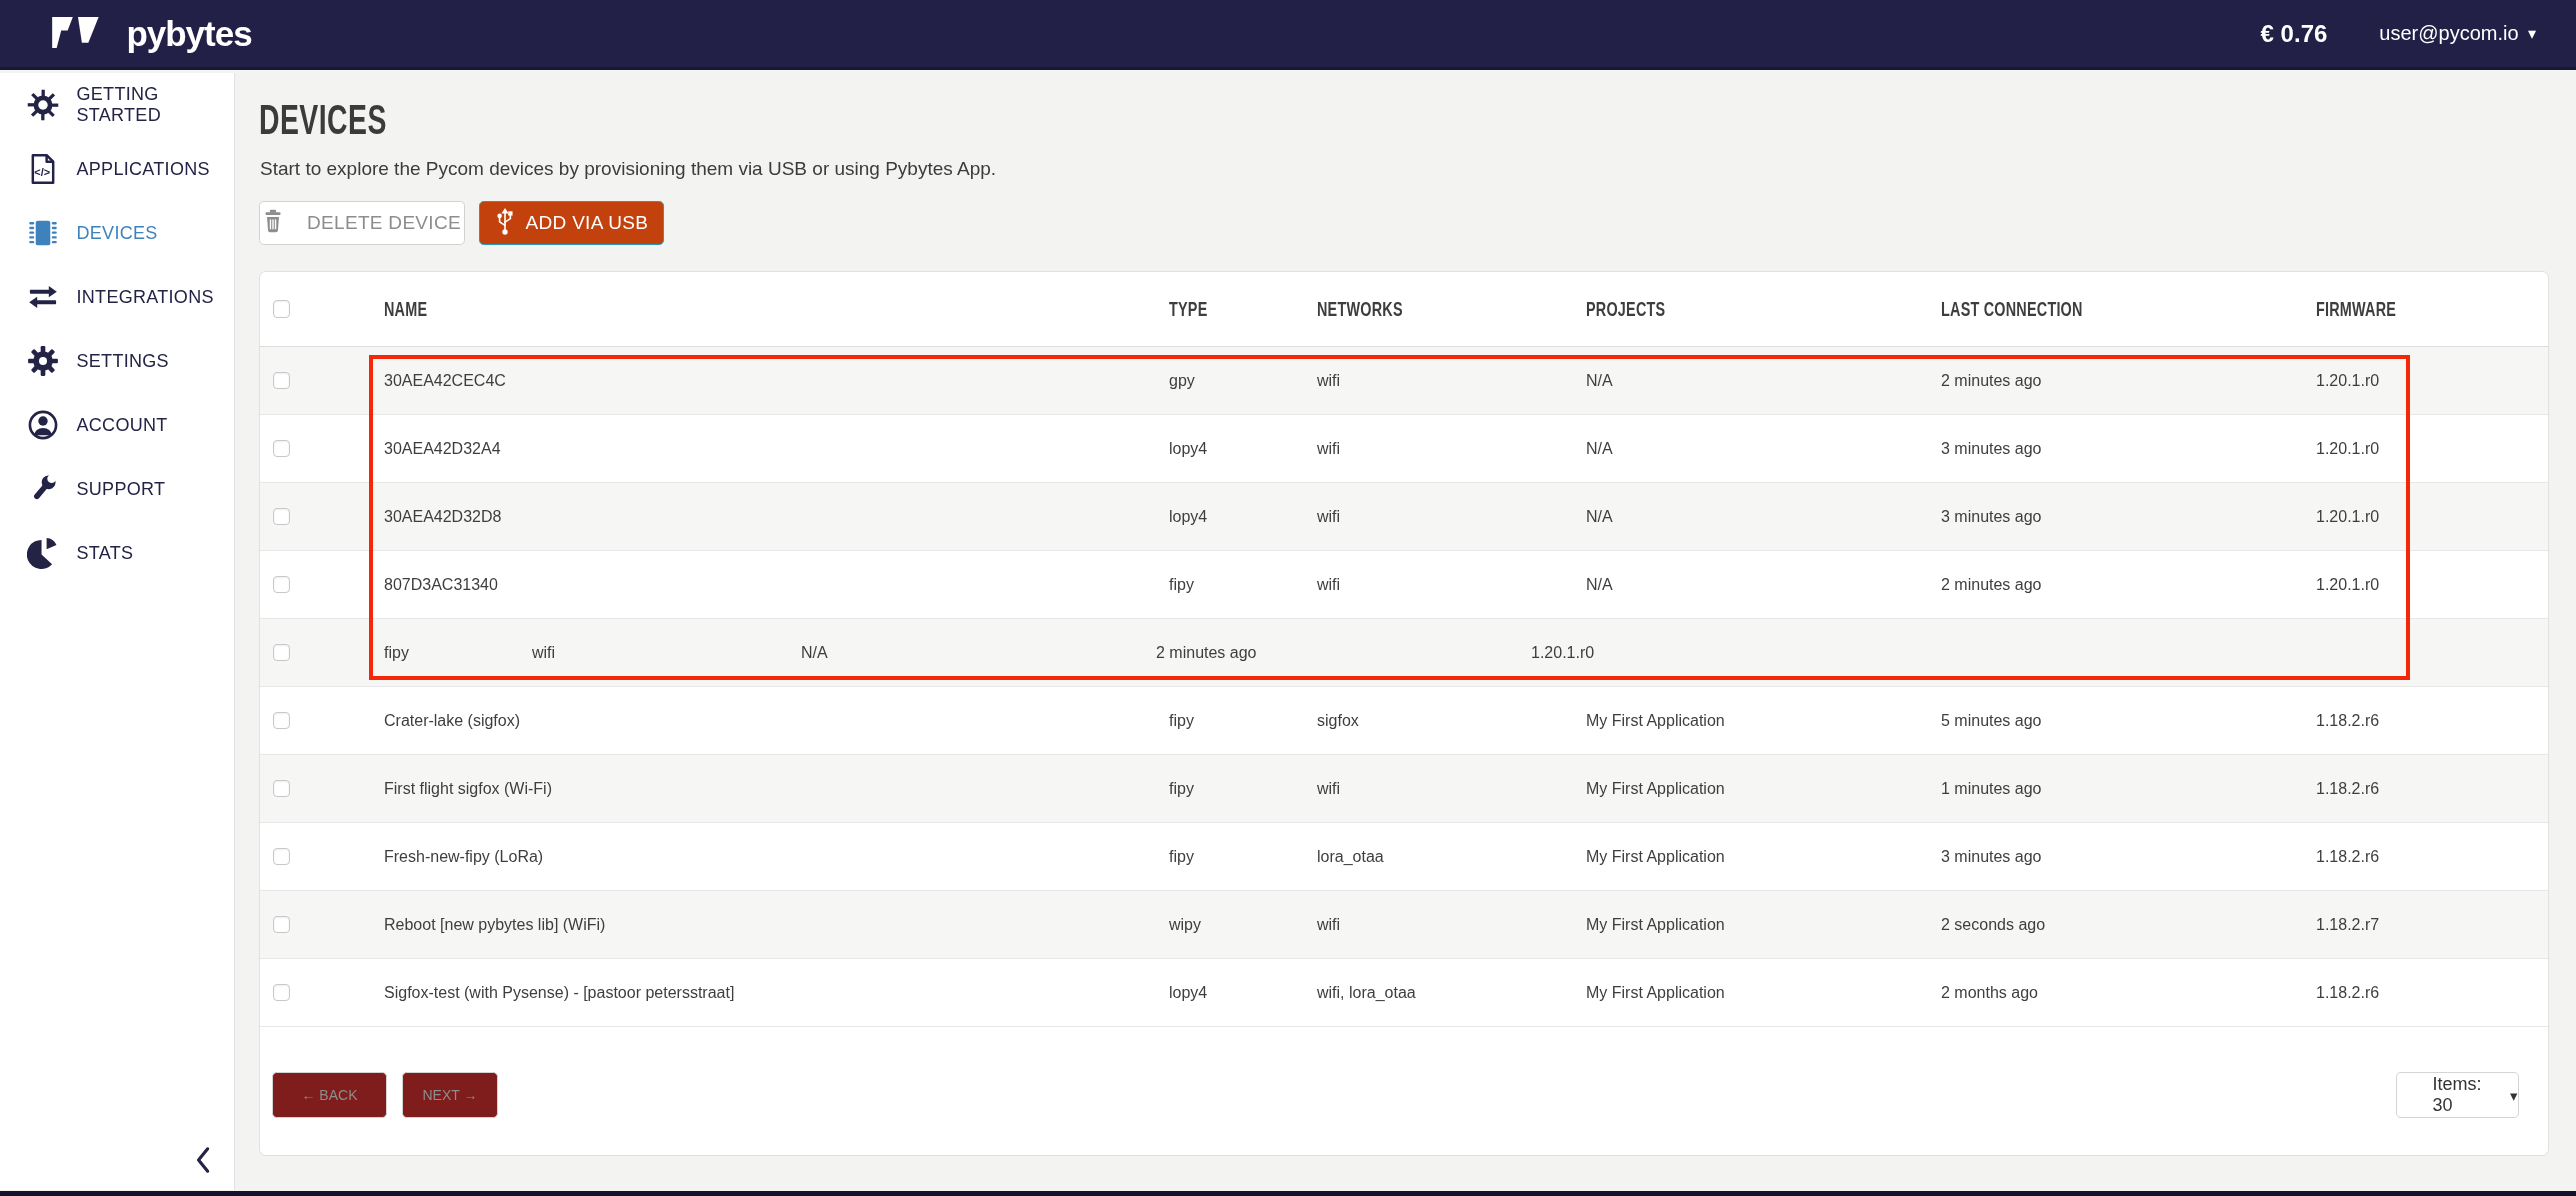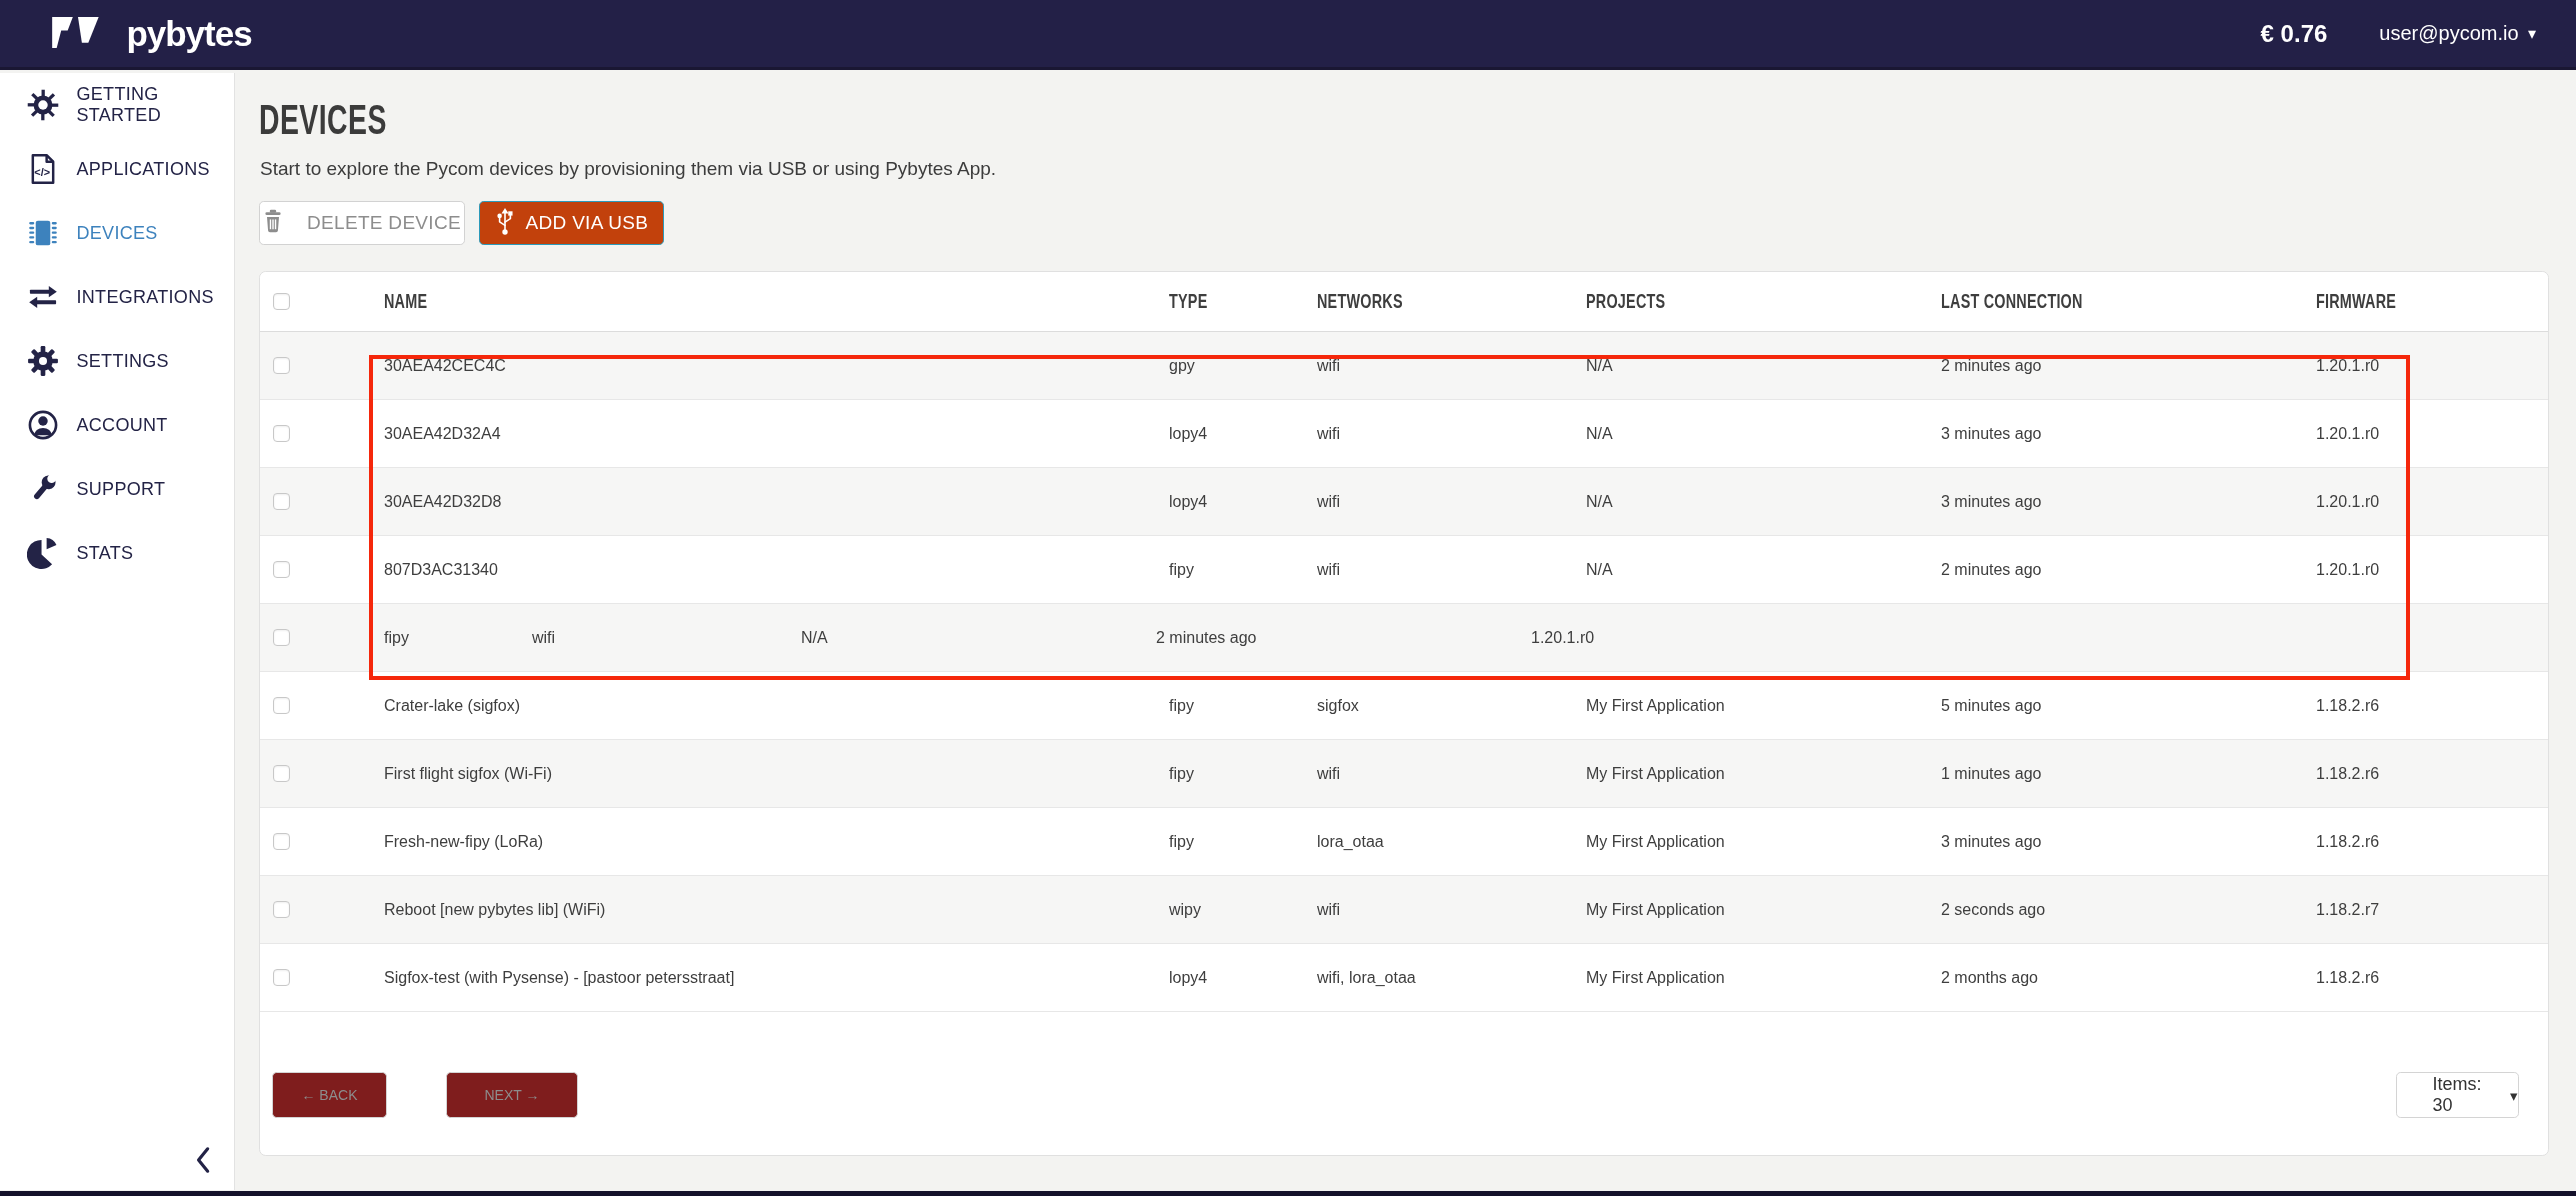--- a/index.html
+++ b/index.html
@@ -37,42 +37,42 @@
   
   .toolbar { position:absolute; left:259px; top:201px; display:flex; gap:14px; }
   .btn { height:44px; display:inline-flex; align-items:center; justify-content:center;
     border-radius:4.7px; font-size:19px; letter-spacing:0.3px; cursor:pointer; white-space:nowrap; }
   .btn-delete { width:206px; background:#ffffff; border:1.3px solid #d2d2d2; color:#8d8d8d; gap:24px; }
   .btn-add { width:185px; background:#c2410c; border:1.3px solid #2b9aba; color:#ffffff; gap:10.7px; }
 
   
   .tablebox { position:absolute; left:259px; top:271px; width:2290px; height:885px;
     background:#ffffff; border:0.7px solid #e0e0e0; border-radius:6.7px; }
-  .thead { display:flex; align-items:center; height:60px; background:#ffffff;
+  .thead { display:flex; align-items:center; height:75px; background:#ffffff;
     border-bottom:0.7px solid #dcdcdc; border-radius:6.7px 6.7px 0 0; }
   .thead .hlbl { font-size:20px; font-weight:700; color:#3e3e3e; display:inline-block;
     transform:scaleX(.72); transform-origin:0 50%; letter-spacing:0.3px; white-space:nowrap; }
   .trow { display:flex; align-items:center; height:68px; border-bottom:0.7px solid #e7e7e7;
     font-size:16px; color:#3e3e3e; cursor:pointer; }
   .trow:nth-child(odd) { background:#f6f6f5; }
   .trow:nth-child(even) { background:#ffffff; }
   .col-check { width:124px; padding-left:12.8px; display:flex; align-items:center; }
   .col-name { width:785px; } .col-type { width:148px; } .col-networks { width:269px; }
   .col-projects { width:355px; } .col-last { width:375px; } .col-firmware { flex:1; }
   .cbx { width:17.5px; height:17.5px; border:1.3px solid #c8c8c8; border-radius:4px;
     background:#fff; box-shadow:inset 0 0.7px 2px rgba(0,0,0,.08); cursor:pointer; }
   .highlight-box { position:absolute; left:109px; top:83px; width:2041px; height:325px;
     border:4px solid #f5270b; pointer-events:none; z-index:5; }
 
   
   .pgbtn { position:absolute; top:800px; height:46px; background:#7f1d1d;
     border:1.3px solid #d4d4d4; border-radius:4.7px; color:#8d8d8d; font-size:14px;
     display:flex; align-items:center; justify-content:center; cursor:pointer; }
   .pg-back { left:12px; width:115px; }
-  .pg-next { left:142px; width:132px;margin-left:44px; }
+  .pg-next { left:142px; width:96px; }
   .items-btn { position:absolute; top:800px; right:29.5px; width:123px; height:46px;
     background:#fff; border:1.3px solid #d4d4d4; border-radius:4.7px; color:#333;
     font-size:18px; display:flex; align-items:center; justify-content:center; gap:8px; cursor:pointer;padding-left:36px; }
   .items-btn .caret { font-size:14.8px; }
 
   .bottom-strip { position:absolute; left:0; top:1191px; width:2576px; height:5.4px; background:#14112a; }
 </style>
 </head>
 <body>
 

